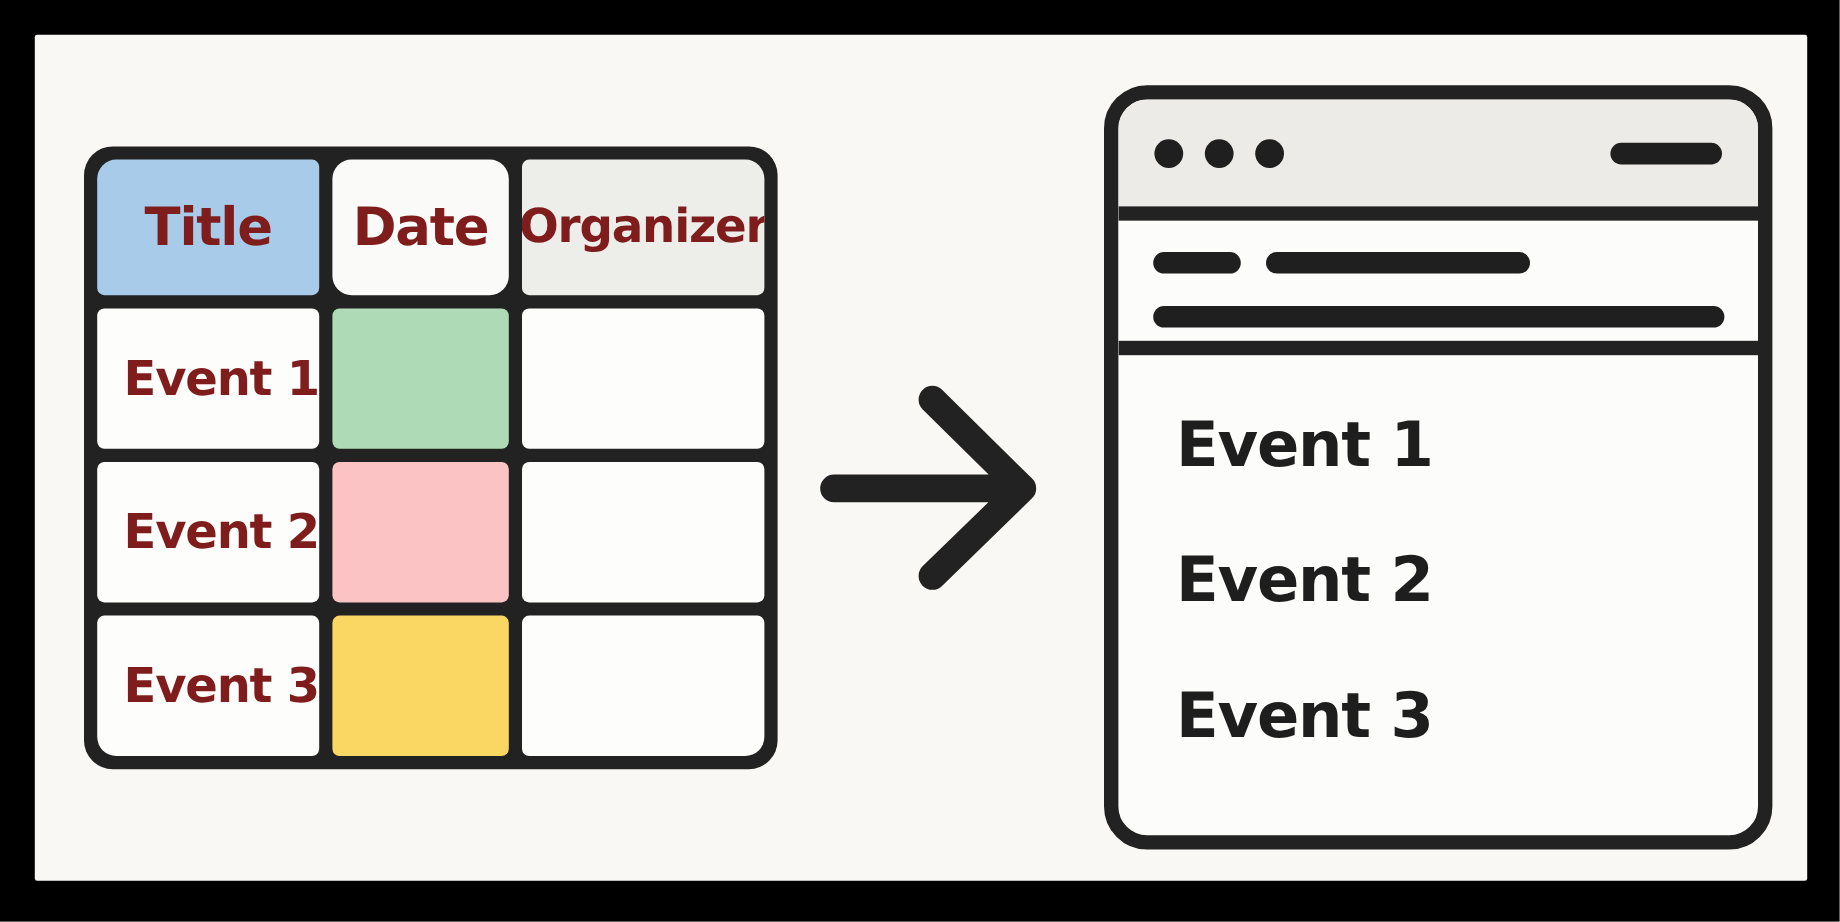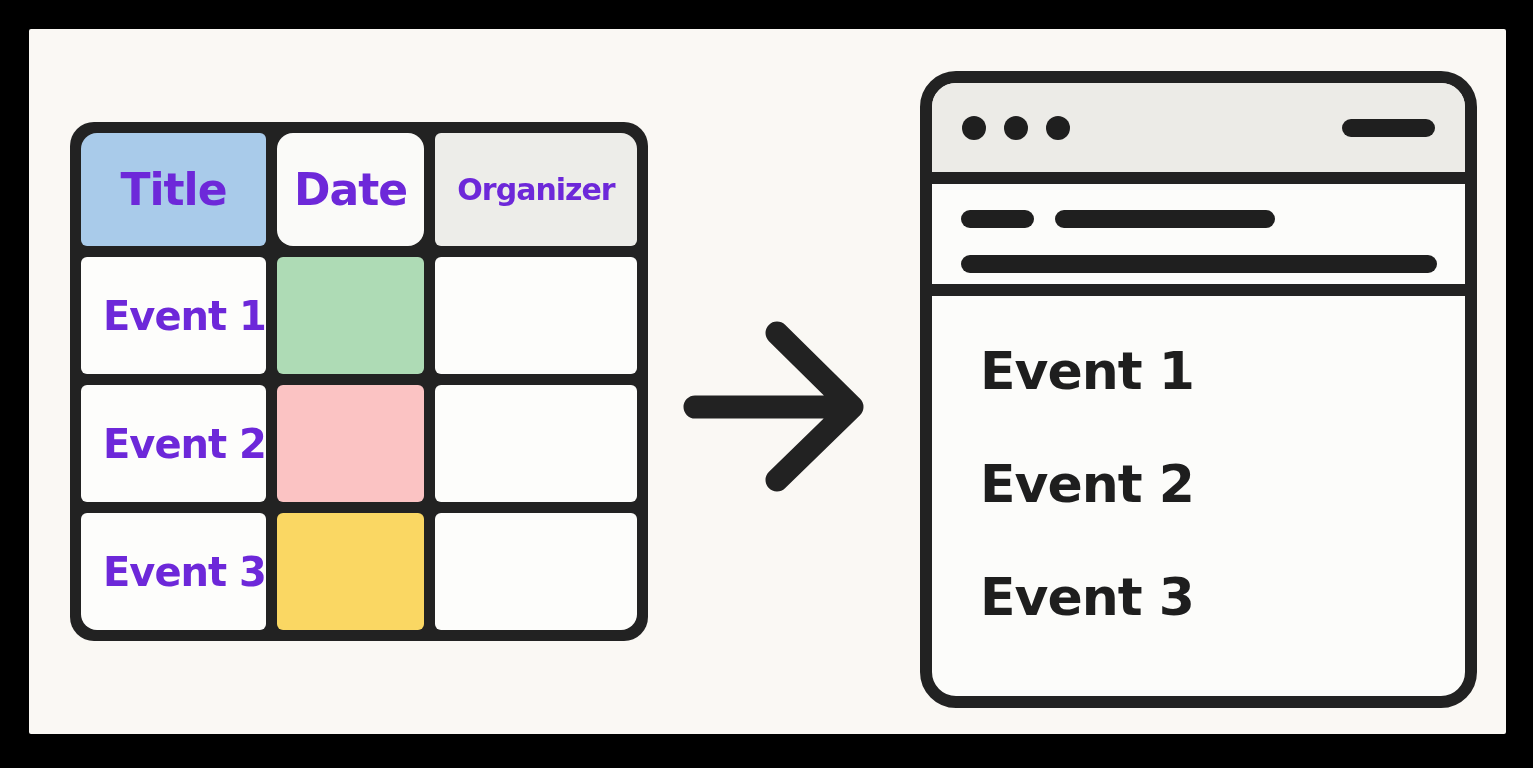--- a/index.html
+++ b/index.html
@@ -29,25 +29,25 @@
     grid-template-columns: 185px 147px 202px;
     grid-template-rows: 113px 117px 117px 117px;
     gap: 11px;
   }
   .cell {
     background: #FDFDFB;
     border-radius: 6px;
     display: flex;
     align-items: center;
     justify-content: center;
-    color: #6d28d9;
+    color: #7f1d1d;
     overflow: hidden;
   }
   .cell.header { font-weight: bold; font-size: 44px; letter-spacing: -1px; }
-  .cell.header.small { font-size: 30px; letter-spacing: -1px; }
+  .cell.header.small { font-size: 39px; letter-spacing: -1px; }
   .cell.rowlabel {
     justify-content: flex-start;
     padding-left: 22px;
     font-weight: bold;
     font-size: 40px;
     letter-spacing: -1px;
   }
   .corner-tl { border-top-left-radius: 16px; }
   .corner-tr { border-top-right-radius: 16px; }
   .corner-bl { border-bottom-left-radius: 16px; }

